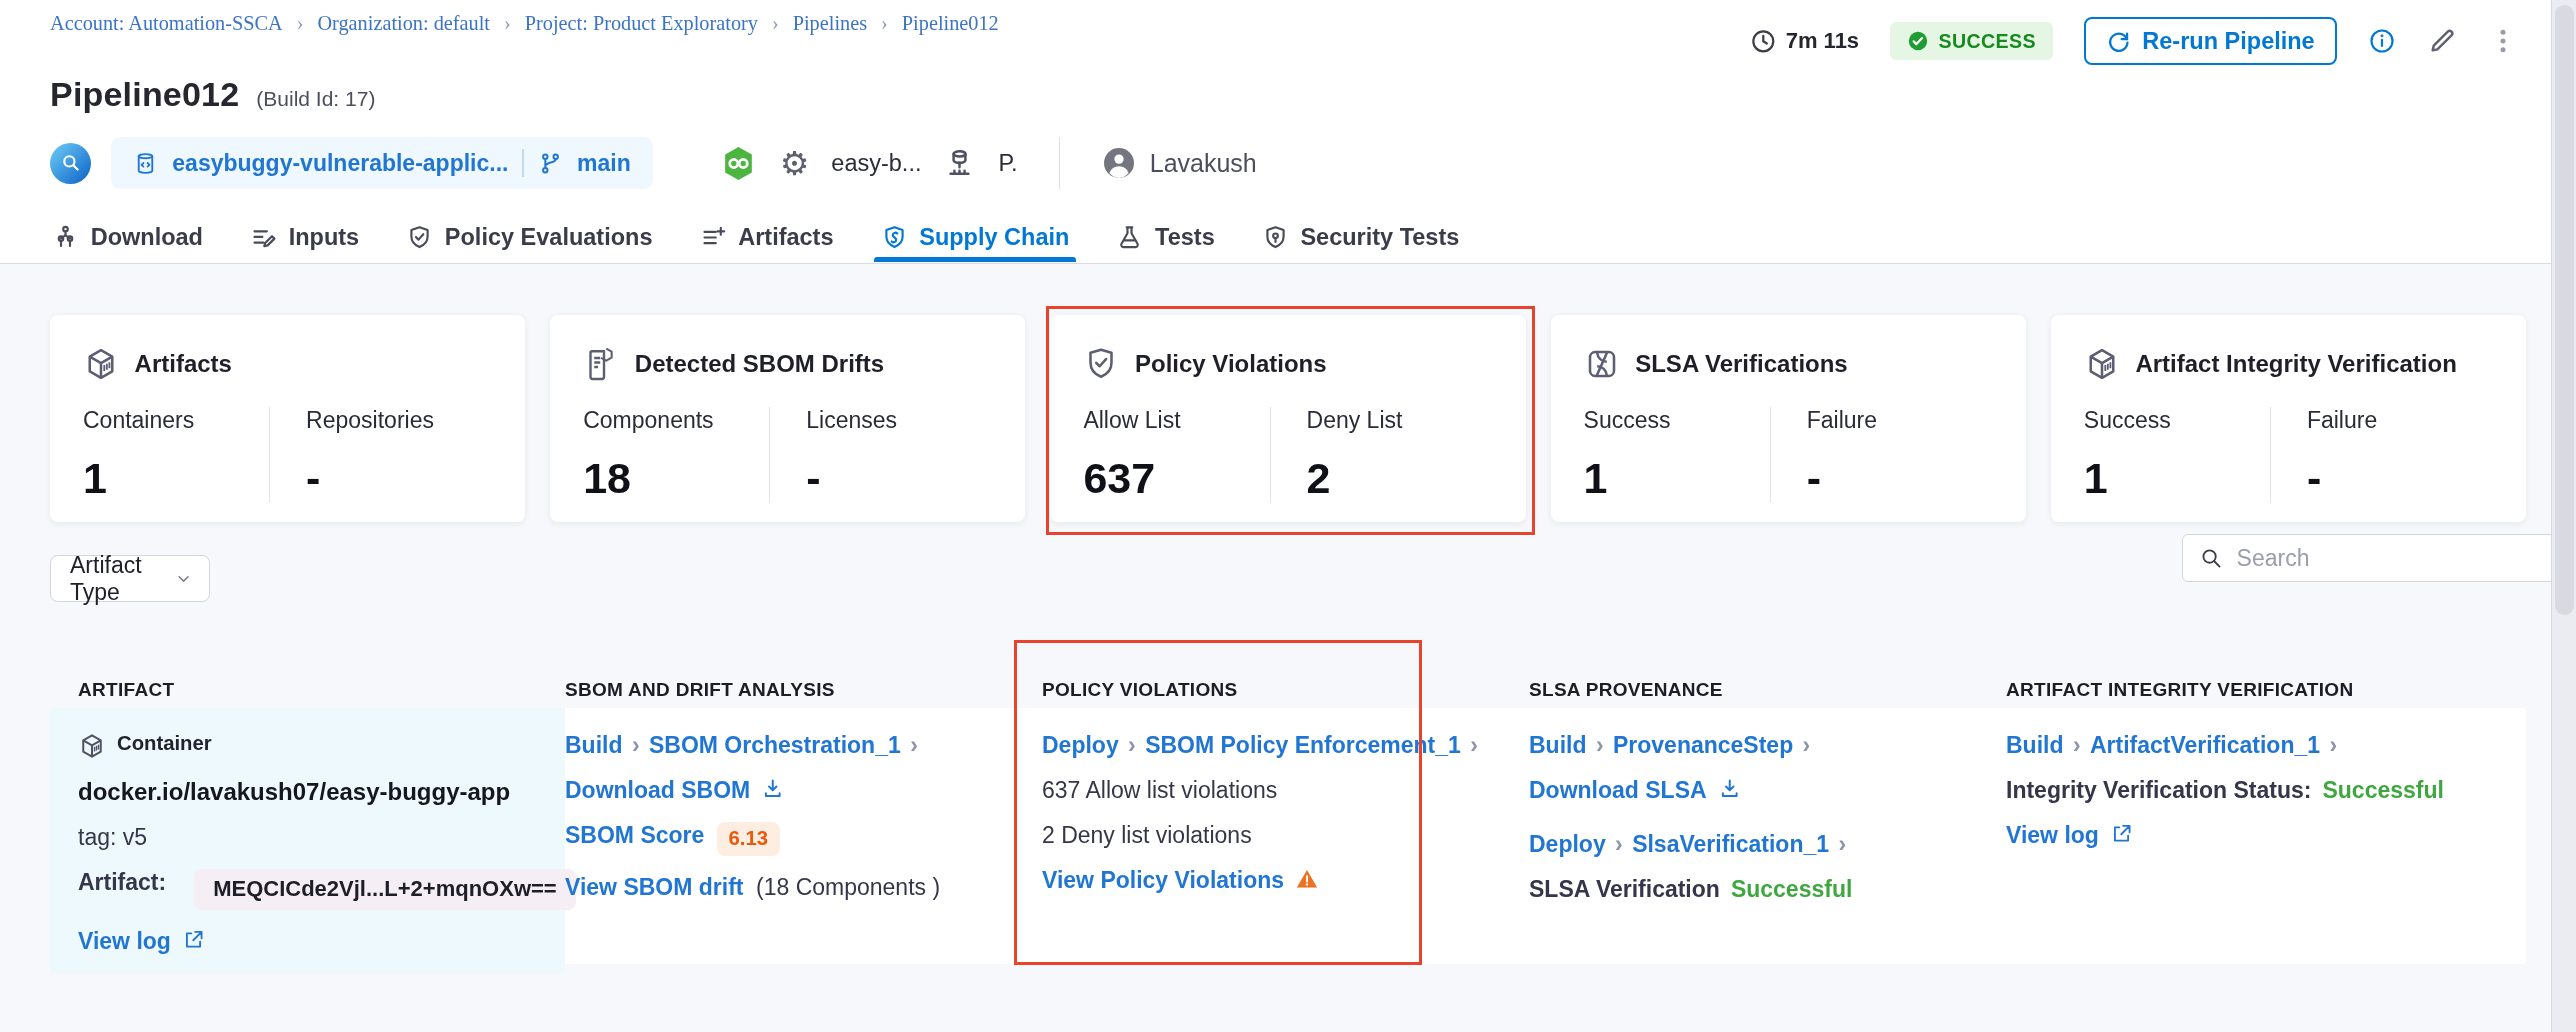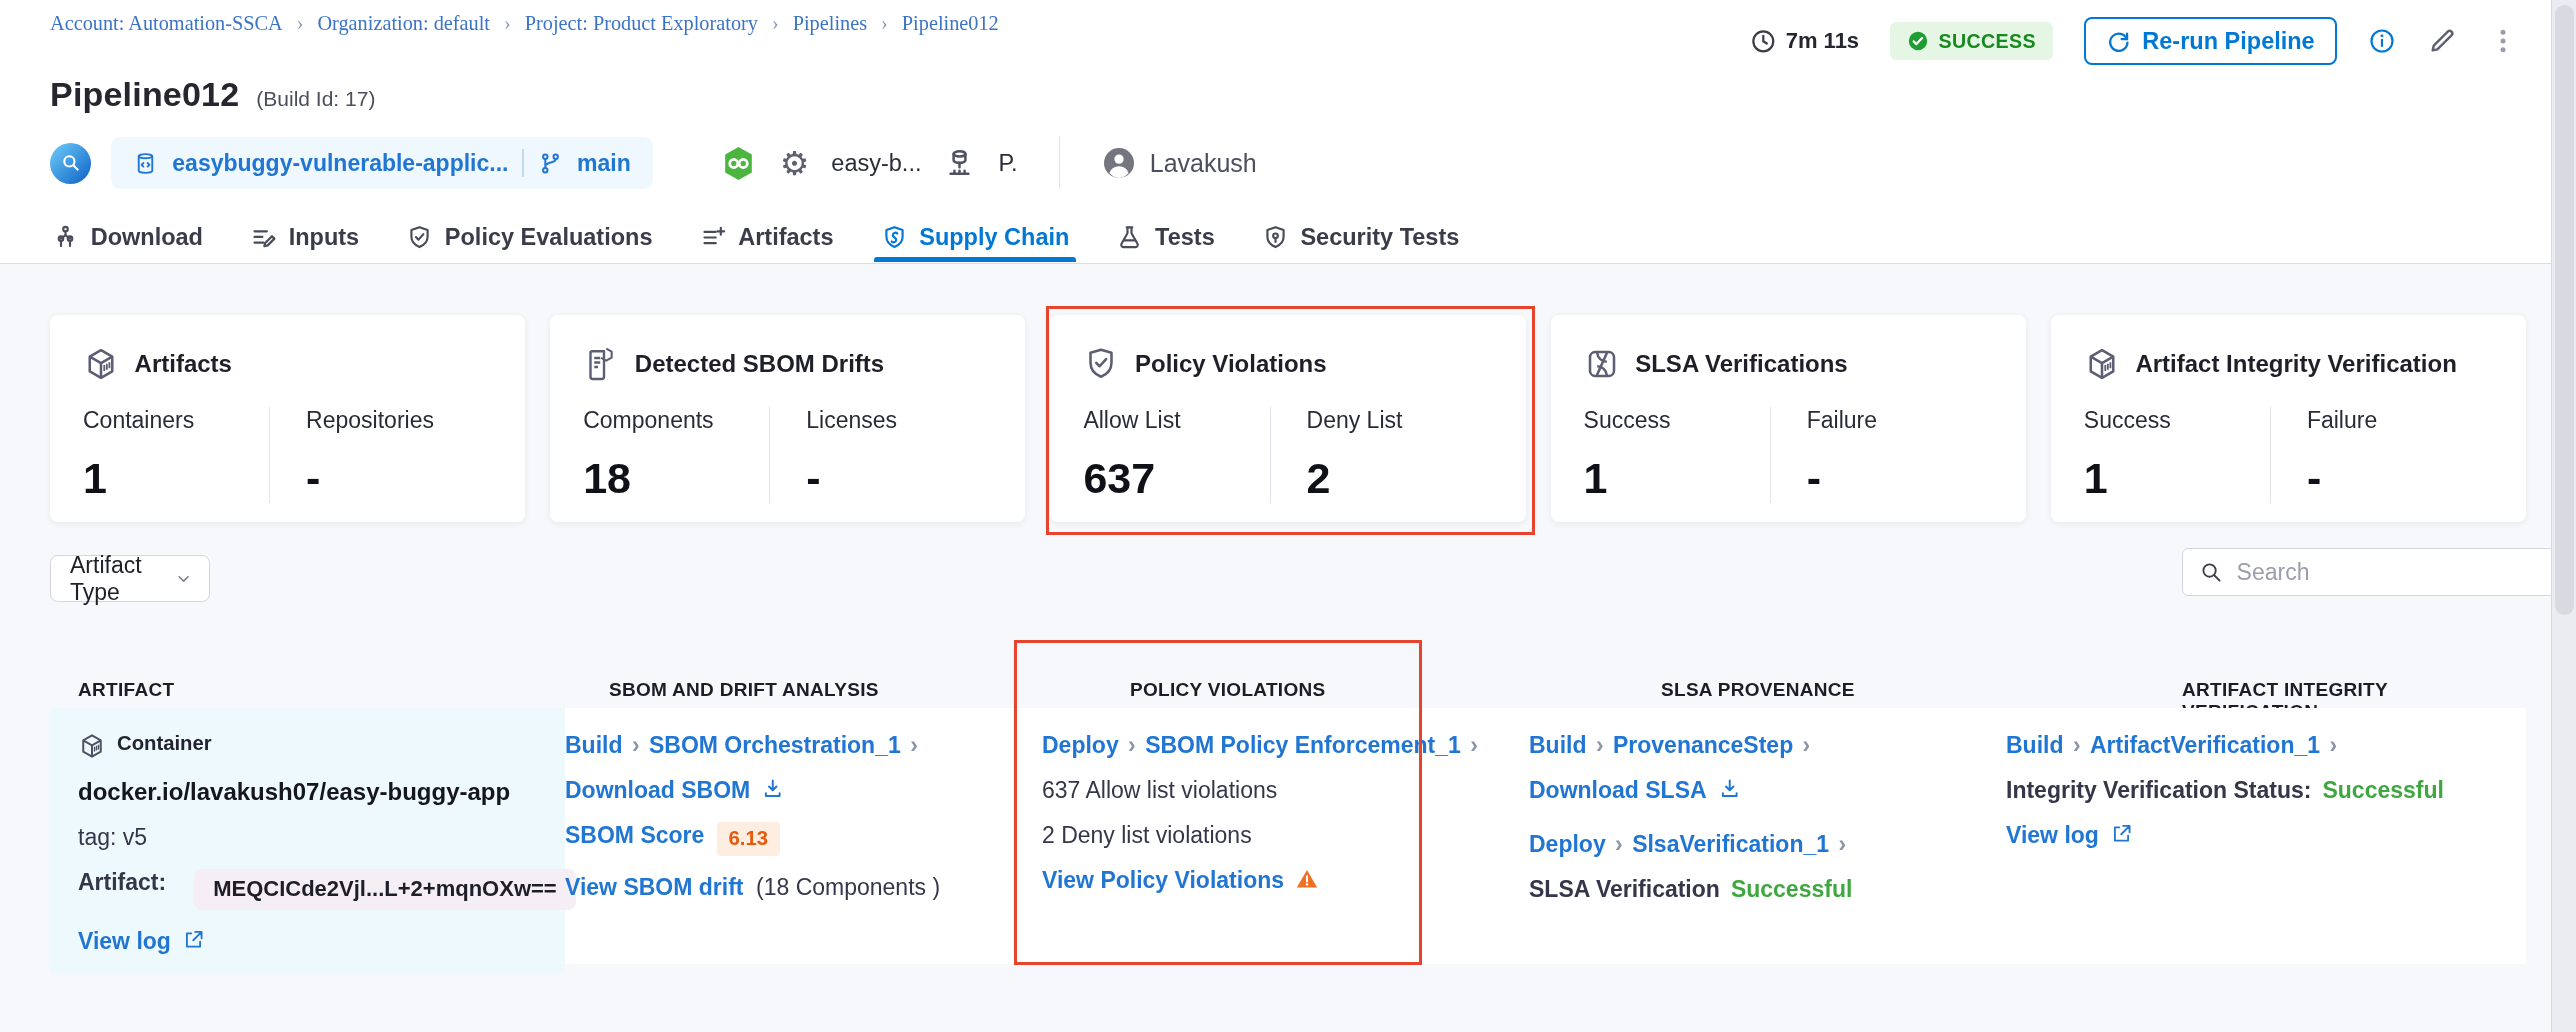--- a/index.html
+++ b/index.html
@@ -57,42 +57,42 @@
   .stat-value{font-size:43px;font-weight:800;color:#101018;margin-top:20.3px;}
 
   
   .annotation-rect{position:absolute;border:3.9px solid #e8432c;pointer-events:none;z-index:6;background:transparent;}
   .ann-card{left:1046px;top:306px;width:483px;height:223px;}
   .ann-col{left:1014px;top:640px;width:402px;height:319px;}
 
   
   .artifact-type{position:absolute;left:50px;top:555px;width:160px;height:47px;background:#fff;border:1.6px solid #d4d5e0;border-radius:7.8px;display:flex;align-items:center;justify-content:space-between;padding:0 15.6px 0 19px;box-sizing:border-box;font-size:23px;color:#1e1f29;cursor:pointer;}
   .chev{width:23.5px;height:23.5px;color:#7d7f92;}
-  .search-box{position:absolute;left:2182px;top:548px;width:390px;height:48px;background:#fff;border:1.6px solid #d4d5e0;border-radius:6px;display:flex;align-items:center;gap:12.5px;padding:0 15.6px;box-sizing:border-box;}
+  .search-box{position:absolute;left:2182px;top:534px;width:390px;height:48px;background:#fff;border:1.6px solid #d4d5e0;border-radius:6px;display:flex;align-items:center;gap:12.5px;padding:0 15.6px;box-sizing:border-box;}
   .search-box .ic{width:23.5px;height:23.5px;color:#3c3d49;flex:0 0 auto;}
   .search-input{flex:1;border:none;outline:none;background:transparent;font-size:23px;font-family:"Liberation Sans",sans-serif;color:#1c1c28;min-width:0;}
   .search-input::placeholder{color:#9b9dac;}
 
   
-  .thead{position:absolute;left:50px;top:679px;width:2476px;display:grid;grid-template-columns:515px 477px 487px 477px 1fr;font-size:19px;font-weight:700;letter-spacing:0.3px;color:#1c1d27;gap:44px;}
+  .thead{position:absolute;left:50px;top:679px;width:2476px;display:grid;grid-template-columns:515px 477px 487px 477px 1fr;font-size:19px;font-weight:700;letter-spacing:0.3px;color:#1c1d27;}
   .thead .th:first-child{padding-left:28px;}
   .trow{position:absolute;left:50px;top:708px;width:2476px;height:256px;background:#fff;display:grid;grid-template-columns:515px 477px 487px 477px 1fr;border-radius:3.1px;}
   .cell{padding:23.5px 23.5px 0 0;box-sizing:border-box;font-size:23px;}
   .cell-artifact{background:#eef9fd;padding-left:28px;border-radius:3.1px 0 0 3.1px;}
   .line{display:flex;margin-bottom:18px;white-space:nowrap;}
   .link{color:#2076d2;font-weight:600;cursor:pointer;}
   .path-sep{color:#8b94a9;margin:0 9.4px;font-weight:600;}
   .dark{color:#35364a;}
   .green{color:#3fa73f;font-weight:600;}
   .type-label{font-size:20.3px;font-weight:700;color:#222330;}
   .type-ic{width:28px;height:28px;color:#4e5064;margin-right:11px;}
   .img-name{font-size:24px;font-weight:800;color:#16161f;}
   .sig-chip{background:#f5eff5;border-radius:7.8px;padding:7.8px 19px;font-weight:700;font-size:22px;color:#1d1e28;margin-left:28px;}
   .mini-ic{width:23.5px;height:23.5px;margin-left:11px;}
-  .score-badge{background:#fdeee1;color:#e8590c;font-weight:700;font-size:20.3px;padding:5.5px 11.7px;border-radius:3px;margin-left:12.5px;}
+  .score-badge{background:#fdeee1;color:#e8590c;font-weight:700;font-size:20.3px;padding:5.5px 11.7px;border-radius:8px;margin-left:12.5px;}
   .warn-ic{width:24px;height:24px;margin-left:11px;}
   .sp{height:9.4px;}
 
   
   .scrollbar{position:absolute;right:0;top:0;width:25px;height:1032px;background:#ebecf1;border-left:1.6px solid #d6d7df;box-sizing:border-box;cursor:pointer;}
   .scroll-thumb{position:absolute;right:2.3px;top:4.7px;width:19px;height:610px;background:#d8d9e1;border-radius:9.4px;}
 </style>
 </head>
 <body>
 

